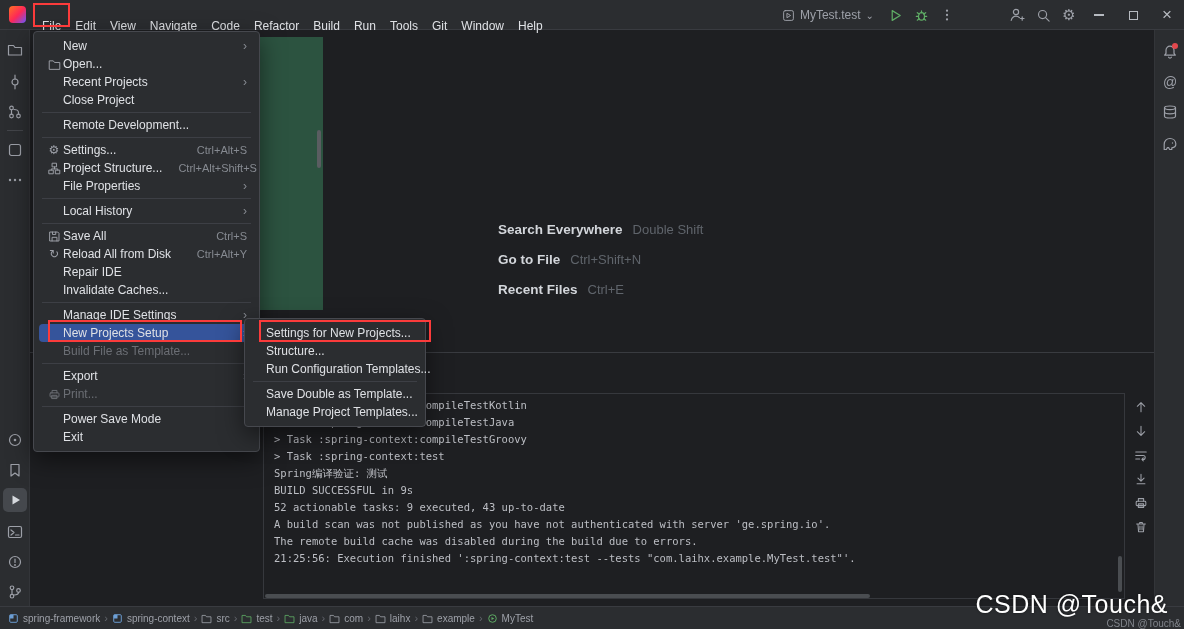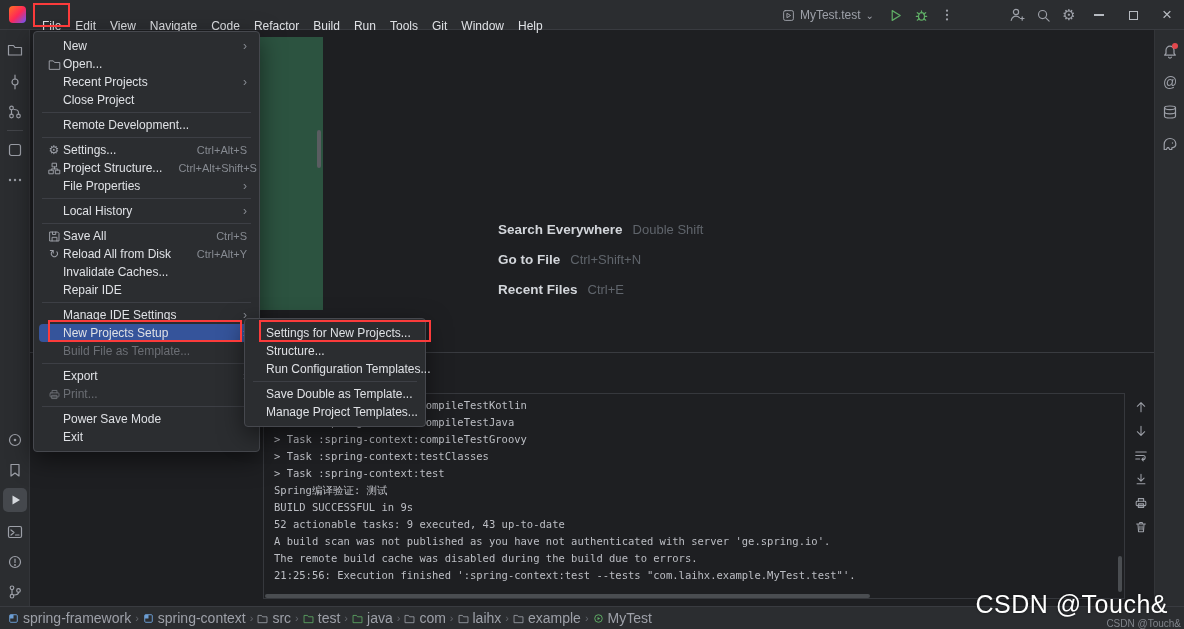--- a/index.html
+++ b/index.html
@@ -76,21 +76,21 @@
 
   
   .redbox{position:absolute;border:2px solid #fb3b3b;z-index:20;pointer-events:none;}
   #redbox-file{left:33px;top:3px;width:37px;height:24px;}
   #redbox-nps{left:48px;top:320px;width:194px;height:22px;}
   #redbox-settings-new{left:259px;top:320px;width:172px;height:22px;}
 
   
   #statusbar{position:absolute;left:0;top:606px;width:1184px;height:23px;background:#2b2d30;
     border-top:1px solid #393b40;display:flex;align-items:center;padding-left:8px;gap:3px;z-index:4;}
-  .bc-item{display:flex;align-items:center;gap:4px;font-size:14px;color:#9da0a8;white-space:nowrap;}
+  .bc-item{display:flex;align-items:center;gap:4px;font-size:10px;color:#9da0a8;white-space:nowrap;}
   .bc-sep{color:#63666d;font-size:11px;padding:0 1px;}
 
   
   #watermark-main{position:absolute;right:16px;top:590px;font-size:25px;color:#ffffff;z-index:40;
     letter-spacing:.5px;text-shadow:0 0 3px rgba(0,0,0,.45);white-space:nowrap;}
   #watermark-sub{position:absolute;right:3px;top:618px;font-size:10px;color:#80848b;z-index:40;white-space:nowrap;}
 </style>
 </head>
 <body>
 
@@ -282,21 +282,20 @@
   </div>
 </div>
 
 <div id="tw-line"></div>
 
 <div id="console">
   <div id="console-inner">
     <div class="cline">&gt; Task :spring-context:compileTestKotlin</div>
     <div class="cline">&gt; Task :spring-context:compileTestJava</div>
     <div class="cline">&gt; Task :spring-context:compileTestGroovy</div>
-    <div class="cline">&gt; Task :spring-context:testClasses</div>
     <div class="cline">&gt; Task :spring-context:test</div>
     <div class="cline">Spring编译验证: 测试</div>
     <div class="cline">BUILD SUCCESSFUL in 9s</div>
     <div class="cline">52 actionable tasks: 9 executed, 43 up-to-date</div>
     <div class="cline">A build scan was not published as you have not authenticated with server 'ge.spring.io'.</div>
     <div class="cline">The remote build cache was disabled during the build due to errors.</div>
     <div class="cline">21:25:56: Execution finished ':spring-context:test --tests "com.laihx.example.MyTest.test"'.</div>
   </div>
 </div>
 
@@ -405,25 +404,25 @@
     <span class="ml">Save All</span>
     <span class="ms">Ctrl+S</span>
   </div>
   <div class="mi">
     <span class="mic">↻</span>
     <span class="ml">Reload All from Disk</span>
     <span class="ms">Ctrl+Alt+Y</span>
   </div>
   <div class="mi">
     <span class="mic"></span>
+    <span class="ml">Repair IDE</span>
+  </div>
+  <div class="mi">
+    <span class="mic"></span>
     <span class="ml">Invalidate Caches...</span>
-  </div>
-  <div class="mi">
-    <span class="mic"></span>
-    <span class="ml">Repair IDE</span>
   </div>
   <div class="msep"></div>
   <div class="mi">
     <span class="mic"></span>
     <span class="ml">Manage IDE Settings</span>
     <span class="ma">›</span>
   </div>
   <div class="mi sel">
     <span class="mic"></span>
     <span class="ml">New Projects Setup</span>

